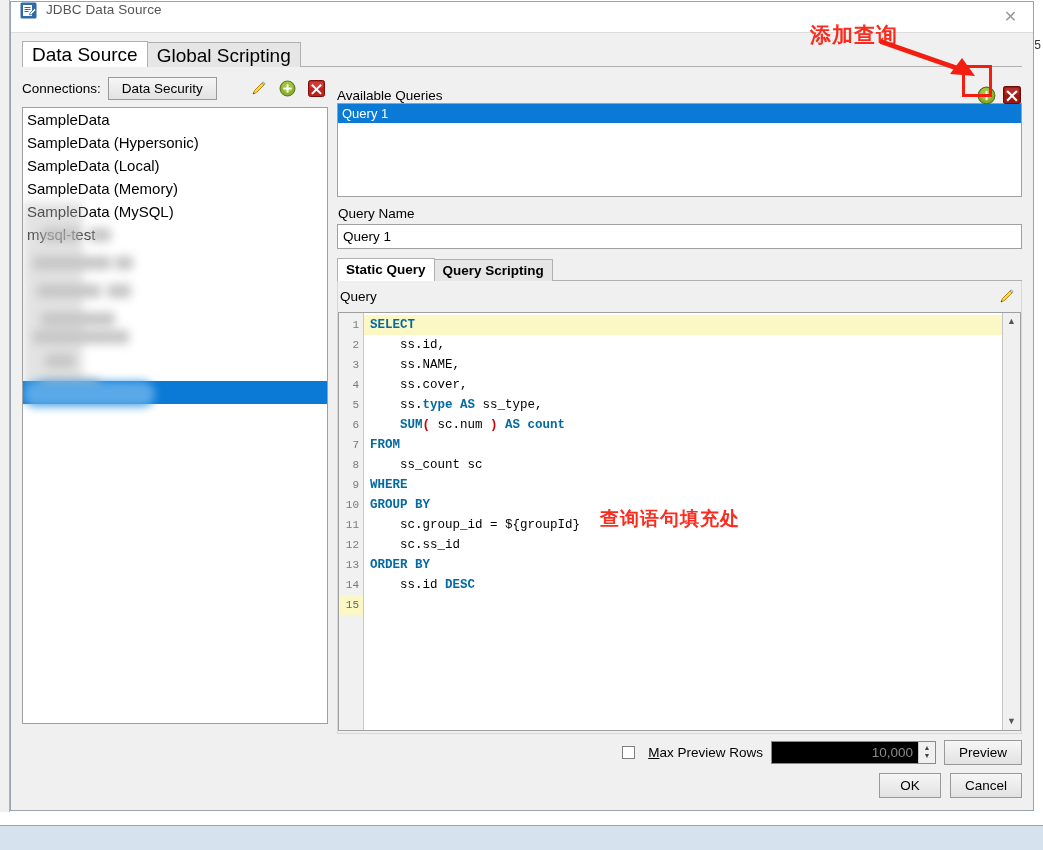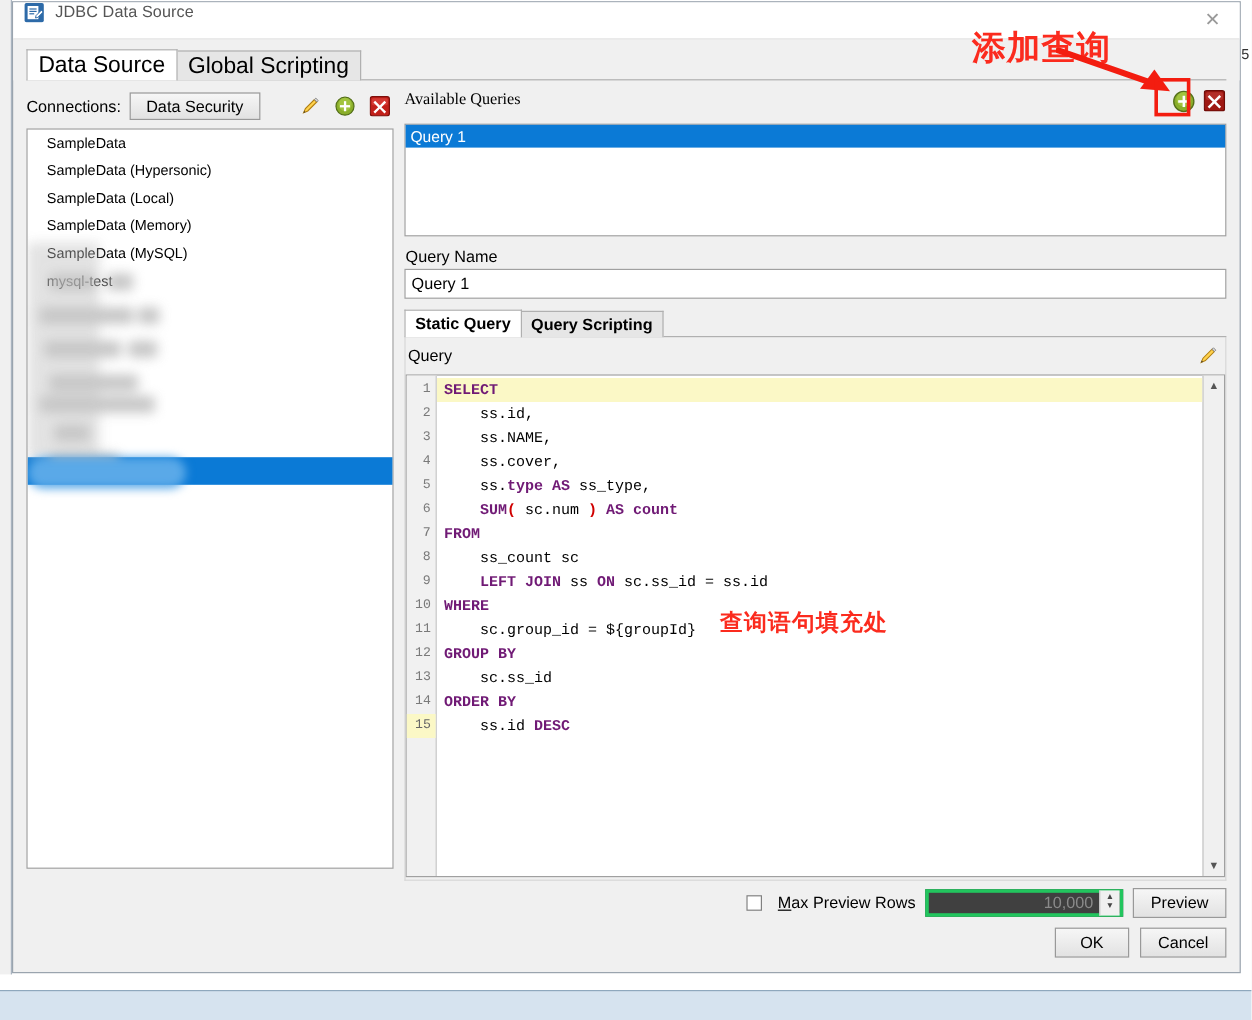--- a/index.html
+++ b/index.html
@@ -53,31 +53,31 @@
   .conn-icons{margin-left:auto;display:flex;align-items:center;gap:12px;padding-right:3px;}
 
   
   .ico{width:17px;height:17px;position:relative;display:inline-block;}
   .ico-pencil svg,.ico-plus svg,.ico-x svg{display:block;}
 
   .list{
     flex:1 1 auto;background:#fff;border:1px solid #a0a0a0;margin-top:6px;margin-bottom:10px;
     overflow:hidden;position:relative;min-height:0;
   }
-  .list-item{height:23px;line-height:23px;padding:0 16px;font-size:12px;white-space:nowrap;}
+  .list-item{height:23px;line-height:23px;padding:0 4px;font-size:15px;white-space:nowrap;}
   .list-item.sel{background:#0b7ad6;color:#fff;}
 
   
   .blur-overlay{position:absolute;left:0;top:118px;width:140px;height:170px;pointer-events:none;
     filter:blur(5px);opacity:.85;}
   .blur-overlay i{position:absolute;display:block;background:#bdbdbd;border-radius:3px;}
   .blur-sel{position:absolute;left:0;top:273px;width:132px;height:26px;background:#5aa9e8;border-radius:14px;filter:blur(4px);pointer-events:none;}
 
   
-  .aq-row{display:flex;align-items:flex-start;height:28px;flex:0 0 auto;position:relative;font-family:Liberation Serif, serif;}
+  .aq-row{display:flex;align-items:flex-end;height:28px;flex:0 0 auto;position:relative;}
   .aq-label{font-size:13.5px;}
   .aq-icons{margin-left:auto;display:flex;align-items:center;gap:9px;padding-right:2px;}
   .queries-box{height:92px;flex:0 0 auto;background:#fff;border:1px solid #a0a0a0;}
   .q-item{height:19px;line-height:19px;padding:0 4px;font-size:13px;}
   .q-item.sel{background:#0b7ad6;color:#fff;}
 
   .qname-label{font-size:13.5px;margin:9px 0 3px 1px;flex:0 0 auto;}
   .qname-input{height:25px;flex:0 0 auto;background:#fff;border:1px solid #a0a0a0;
     display:flex;align-items:center;padding:0 5px;font-size:13.5px;box-sizing:border-box;}
 
@@ -96,44 +96,44 @@
   .editor-wrap{flex:1 1 auto;border:1px solid #a0a0a0;background:#fff;display:flex;min-height:0;margin-bottom:2px;}
   .gutter{width:25px;flex:0 0 auto;background:#f1f1f1;border-right:1px solid #c9c9c9;
     font-family:"Liberation Mono",monospace;font-size:11px;color:#7a7a7a;text-align:right;
     padding-top:2px;box-sizing:border-box;}
   .gutter div{height:20px;line-height:20px;padding-right:4px;}
   .gutter div.cur{background:#fbf8c6;color:#666;}
   .code{flex:1 1 auto;position:relative;padding-top:2px;overflow:hidden;
     font-family:"Liberation Mono",monospace;font-size:12.5px;}
   .cline{height:20px;line-height:20px;white-space:pre;padding-left:6px;}
   .cline.hl{background:#fbf8c6;}
-  .kw{color:#701a75;font-weight:bold;}
+  .kw{color:#0369a1;font-weight:bold;}
   .pl{color:#000;}
   .paren{color:#d00000;font-weight:bold;}
   .vscroll{width:17px;flex:0 0 auto;background:#f0f0f0;border-left:1px solid #c4c4c4;
     display:flex;flex-direction:column;justify-content:space-between;align-items:center;
     font-size:9px;color:#555;}
   .vscroll span{height:17px;line-height:17px;}
 
   
   .footer{flex:0 0 auto;padding:0 11px 10px 11px;box-sizing:border-box;}
   .frow1{display:flex;align-items:center;justify-content:flex-end;height:36px;gap:8px;}
   .chk{width:13px;height:13px;border:1px solid #808080;background:#fff;display:inline-block;box-sizing:border-box;}
   .chk-lbl{font-size:13.5px;margin-left:5px;}
   .chk-lbl u{text-decoration:underline;}
-  .spin{width:165px;height:23px;border:3px solid #22c55e;background:#404040;display:flex;align-items:center;box-sizing:border-box;}
+  .spin{width:165px;height:23px;border:1px solid #22c55e;background:#000000;display:flex;align-items:center;box-sizing:border-box;}
   .spin .val{flex:1 1 auto;text-align:right;padding-right:5px;font-size:13.5px;color:#8a8a8a;}
   .spin .arrows{width:16px;height:21px;border-left:1px solid #c8c8c8;background:#f0f0f0;
     display:flex;flex-direction:column;justify-content:center;align-items:center;font-size:7px;color:#444;line-height:8px;}
   .frow2{display:flex;justify-content:flex-end;gap:9px;height:30px;align-items:center;}
   .btn-wide{min-width:62px;text-align:center;padding:4px 14px;}
 
   
   .anno{position:absolute;color:#fb2b1e;font-family:"DejaVu Sans",sans-serif;font-weight:bold;pointer-events:none;}
-  #anno-add{left:810px;top:21px;font-size:28px;letter-spacing:1px;}
+  #anno-add{left:810px;top:21px;font-size:21px;letter-spacing:1px;}
   #anno-fill{left:600px;top:506px;font-size:19px;letter-spacing:1px;}
   #anno-arrow{position:absolute;left:880px;top:38px;width:110px;height:45px;pointer-events:none;}
   #anno-box{position:absolute;left:962px;top:65px;width:30px;height:32px;border:3px solid #f31d10;box-sizing:border-box;pointer-events:none;}
 </style>
 </head>
 <body>
 
 <div id="backdrop">
   <div class="top-edge"></div>
   <div class="left-strip"></div>
@@ -288,24 +288,23 @@
             </div>
           <div class="code" id="code">
               <div class="cline hl"><span class="kw">SELECT</span></div>
               <div class="cline"><span>    </span><span class="pl">ss.id,</span></div>
               <div class="cline"><span>    </span><span class="pl">ss.NAME,</span></div>
               <div class="cline"><span>    </span><span class="pl">ss.cover,</span></div>
               <div class="cline"><span>    </span><span class="pl">ss.</span><span class="kw">type AS</span><span class="pl"> ss_type,</span></div>
               <div class="cline"><span>    </span><span class="kw">SUM</span><span class="paren">(</span><span class="pl"> sc.num </span><span class="paren">)</span><span class="kw"> AS count</span></div>
               <div class="cline"><span class="kw">FROM</span></div>
               <div class="cline"><span>    </span><span class="pl">ss_count sc</span></div>
-              <div class="cline"><span>    </span><span class="kw">LEFT JOIN</span><span class="pl"> ss </span><span class="kw">ON</span><span class="pl"> sc.ss_id = ss.id</span></div>
               <div class="cline"><span class="kw">WHERE</span></div>
+              <div class="cline"><span class="kw">GROUP BY</span></div>
               <div class="cline"><span>    </span><span class="pl">sc.group_id = ${groupId}</span></div>
-              <div class="cline"><span class="kw">GROUP BY</span></div>
               <div class="cline"><span>    </span><span class="pl">sc.ss_id</span></div>
               <div class="cline"><span class="kw">ORDER BY</span></div>
               <div class="cline"><span>    </span><span class="pl">ss.id </span><span class="kw">DESC</span></div>
             </div>
           <div class="vscroll">
             <span>▲</span>
             <span>▼</span>
           </div>
         </div>
       </div>

